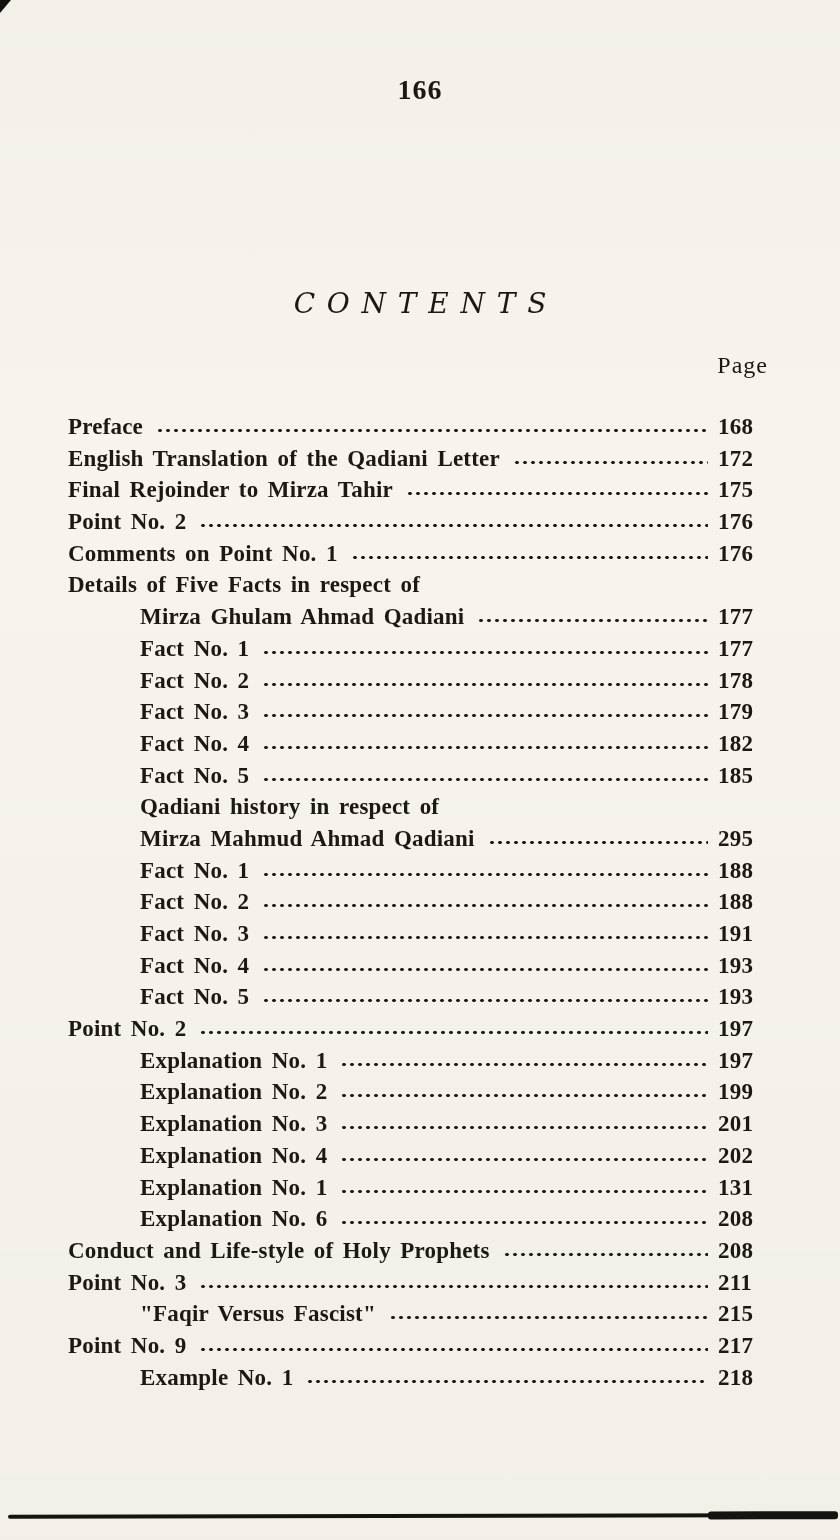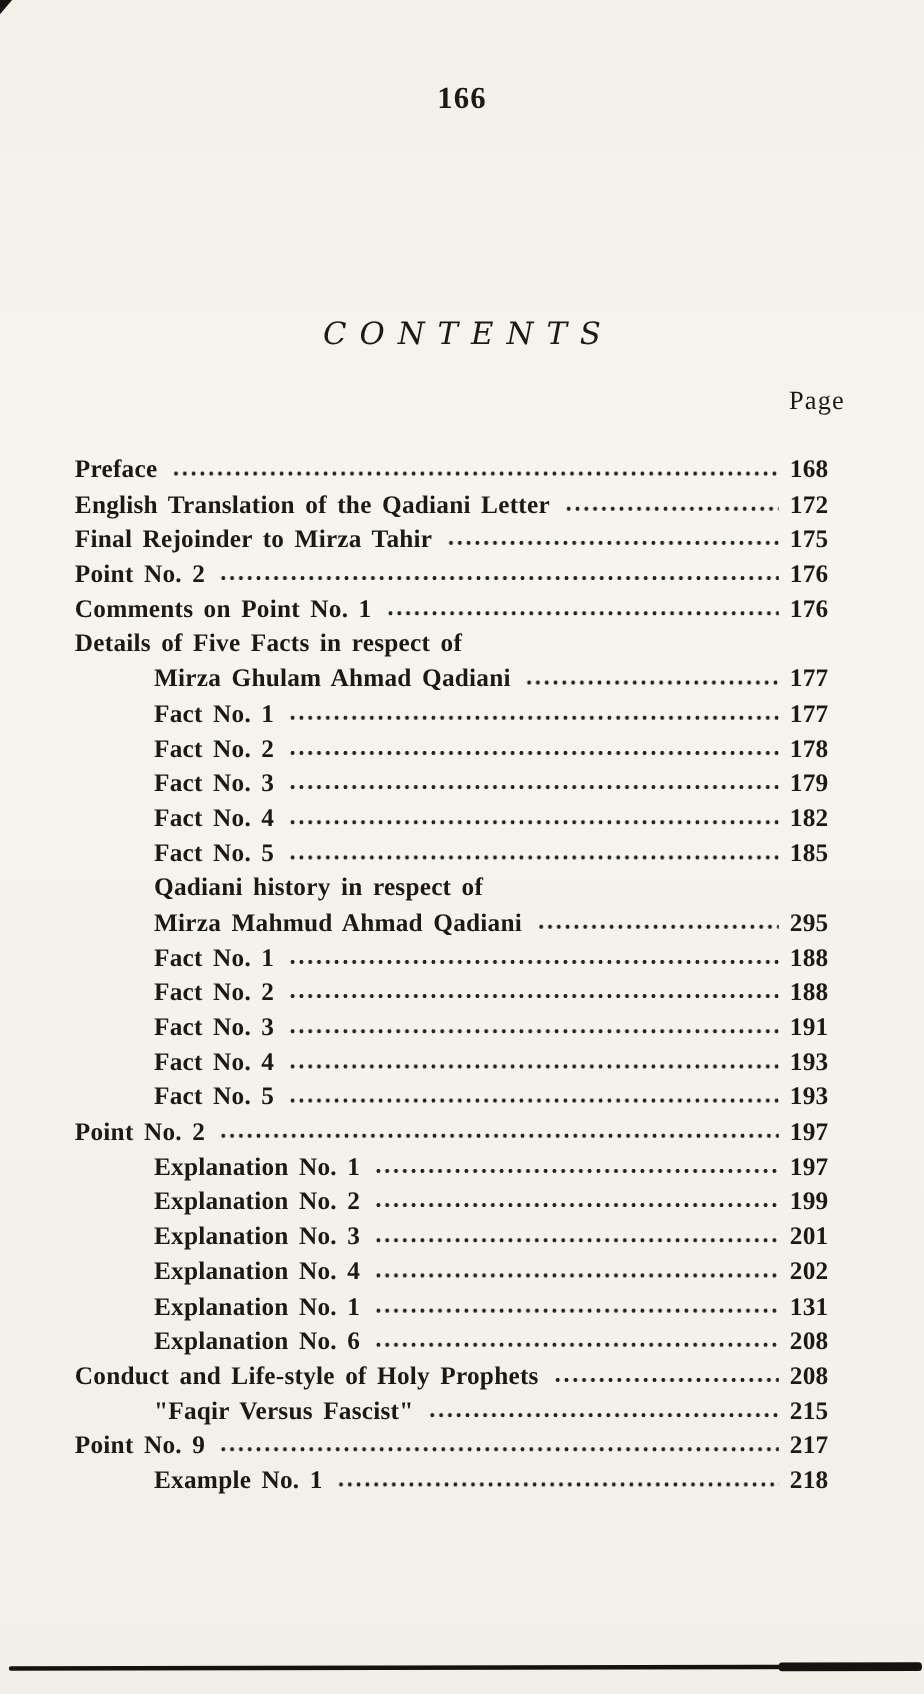--- a/index.html
+++ b/index.html
@@ -287,20 +287,25 @@
     <span class="leader"></span>
     <span class="pagenum">208</span>
   </div>
 
   <div class="row indent-0">
     <span class="title">Conduct and Life-style of Holy Prophets</span>
     <span class="leader"></span>
     <span class="pagenum">208</span>
   </div>
 
+  <div class="row indent-0">
+    <span class="title">Point No. 3</span>
+    <span class="leader"></span>
+    <span class="pagenum">211</span>
+  </div>
 
   <div class="row indent-1">
     <span class="title">"Faqir Versus Fascist"</span>
     <span class="leader"></span>
     <span class="pagenum">215</span>
   </div>
 
   <div class="row indent-0">
     <span class="title">Point No. 9</span>
     <span class="leader"></span>

